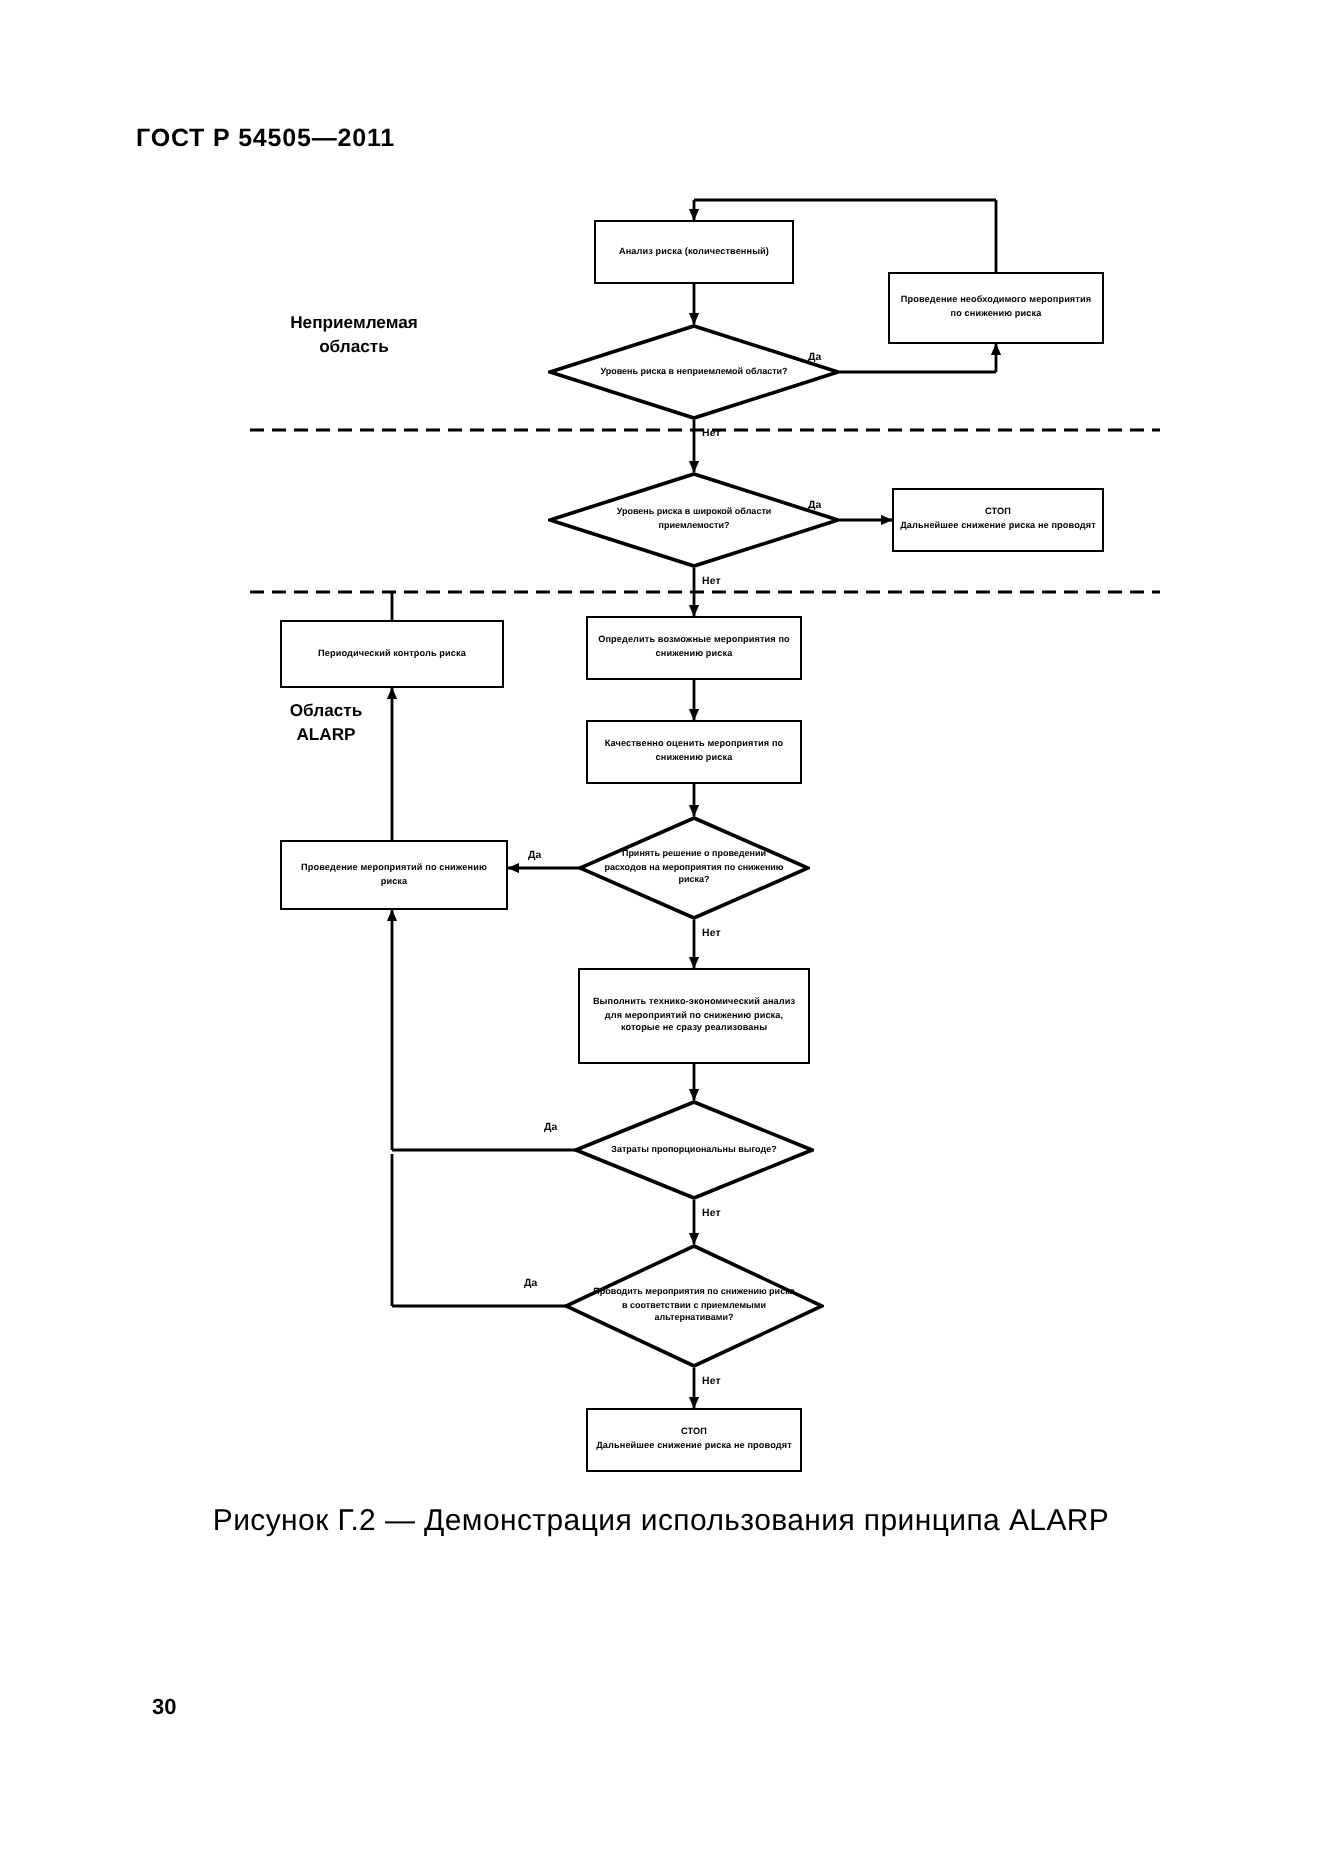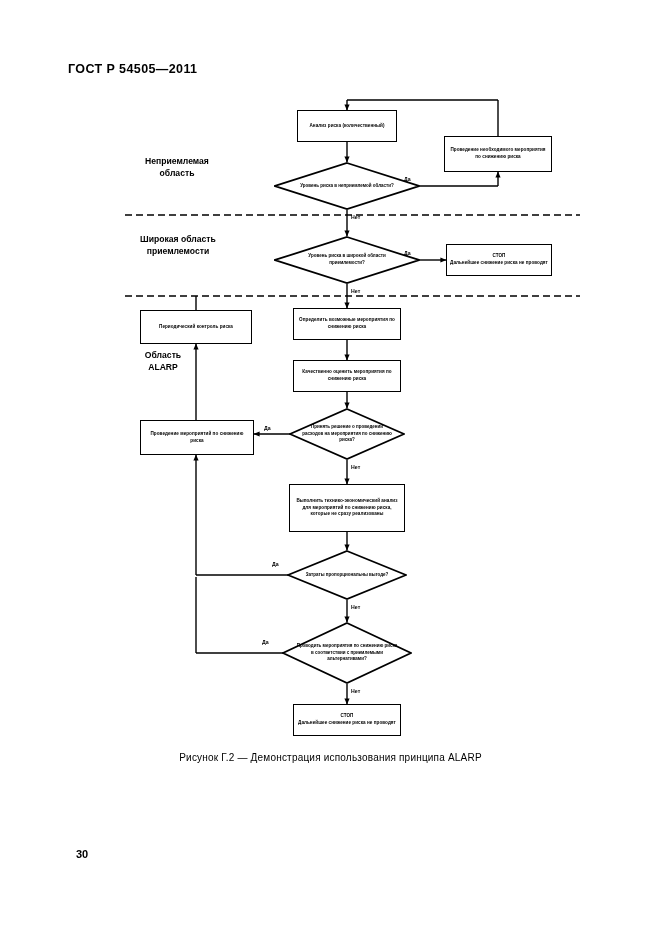--- a/index.html
+++ b/index.html
@@ -34,21 +34,21 @@
     top: 848px;
     font-size: 11px;
     font-weight: bold;
   }
   .figure-caption {
     position: absolute;
     left: 0;
     top: 752px;
     width: 661px;
     text-align: center;
-    font-size: 10px;
+    font-size: 15px;
     letter-spacing: 0.2px;
   }
   .chart {
     position: absolute;
     left: 0;
     top: 0;
     width: 661px;
     height: 936px;
     border-radius: 10px;
   }
@@ -177,22 +177,20 @@
 
         <line x1="196" y1="420" x2="196" y2="344" marker-end="url(#ar)"></line>
         <line x1="196" y1="310" x2="196" y2="296"></line>
 
       </g>
     </svg>
 
     <div class="region-label" style="left:122px;top:156px;width:110px;">Неприемлемая
 область</div>
 
-    <div class="region-label" style="left:113px;top:234px;width:130px;">Широкая область
-приемлемости</div>
 
     <div class="region-label" style="left:118px;top:350px;width:90px;">Область
 ALARP</div>
 
     <div class="node process" style="left:297px;top:110px;width:100px;height:32px;">Анализ риска (количественный)</div>
 
     <div class="node process" style="left:444px;top:136px;width:108px;height:36px;">Проведение необходимого мероприятия по снижению риска</div>
 
     <div class="node terminator" style="left:446px;top:244px;width:106px;height:32px;">
       <div>

